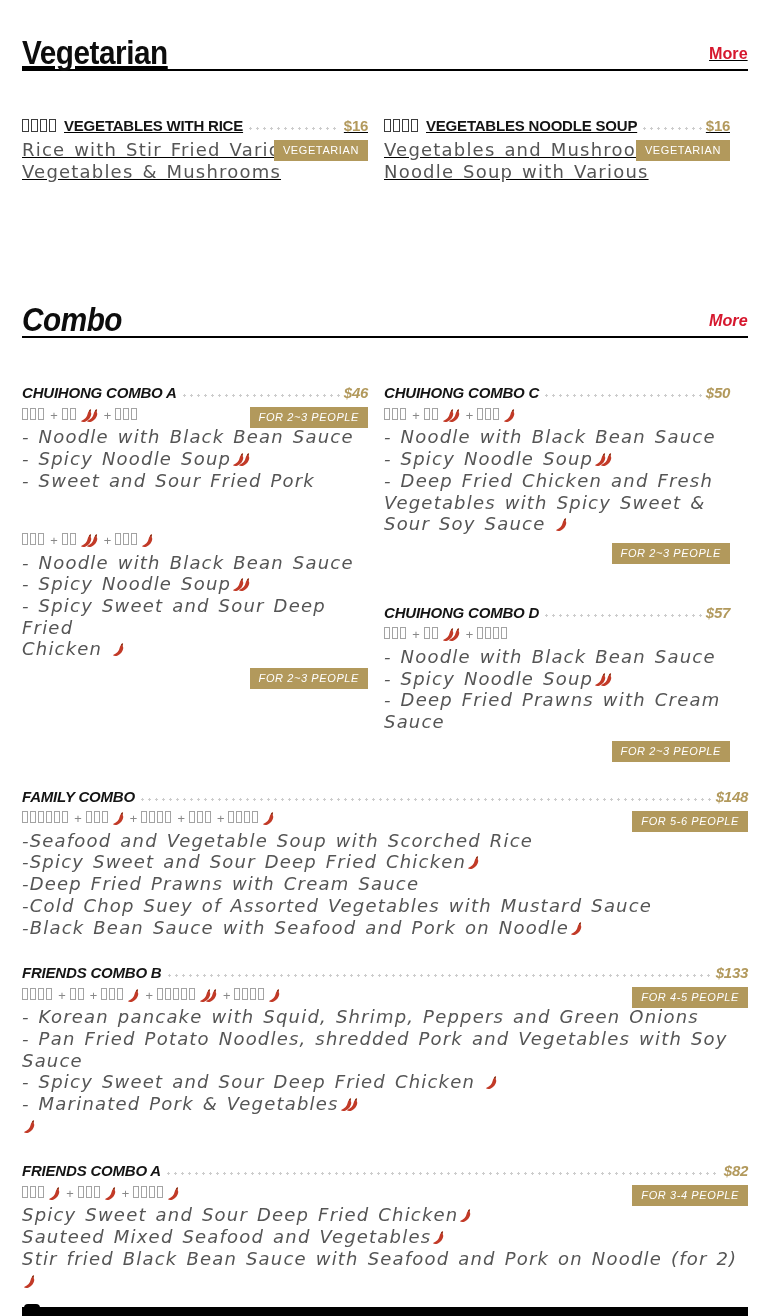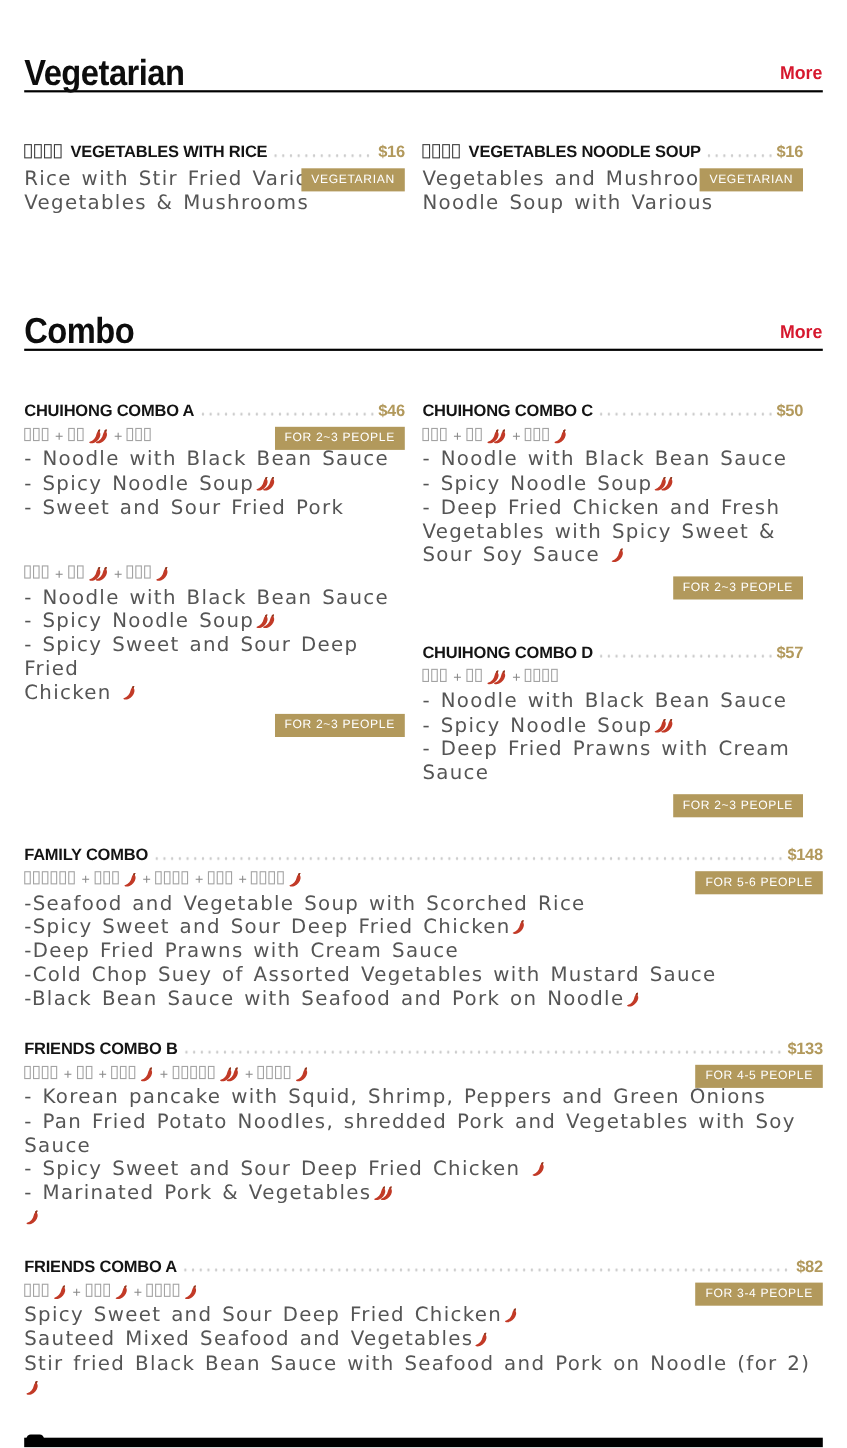--- a/index.html
+++ b/index.html
@@ -4,22 +4,22 @@
 <style>
   :root{
     --gold:#b2995c; --red:#d6182e; --title:#141414; --desc:#555555;
     --boxline:#a3a3a3; --boxdark:#3c3c3c; --dots:#cccccc; --rule:#000000;
   }
   *{box-sizing:border-box;}
   html,body{margin:0;padding:0;background:#fff;}
   body{width:770px;font-family:"Liberation Sans",sans-serif;}
   .page{position:relative;width:770px;height:1316px;padding:0 22px;overflow:hidden;background:#fff;}
 
-  .section:first-of-type{margin-top:44px;}
-  .section + .section{margin-top:84px;}
+  .section:first-of-type{margin-top:31px;text-decoration:underline;}
+  .section + .section{margin-top:116px;font-style:italic;}
   .section-header{display:flex;justify-content:space-between;align-items:flex-end;height:40px;border-bottom:2px solid var(--rule);}
   .section-title{margin:0;font-size:33px;line-height:33px;font-weight:700;color:#0d0d0d;letter-spacing:-0.5px;transform:scaleX(0.9);transform-origin:left bottom;white-space:nowrap;}
   .more-link{font-size:17px;font-weight:700;color:var(--red);margin-bottom:5px;cursor:pointer;text-decoration:none;transform:scaleX(0.95);transform-origin:right bottom;}
 
   .grid{display:flex;gap:16px;margin-top:46px;padding-right:18px;}
   .col{flex:1;min-width:0;}
   .item{position:relative;}
   .item + .item{margin-top:40px;}
   .full-items{margin-top:26px;}
   .full-items .item + .item{margin-top:26px;}

